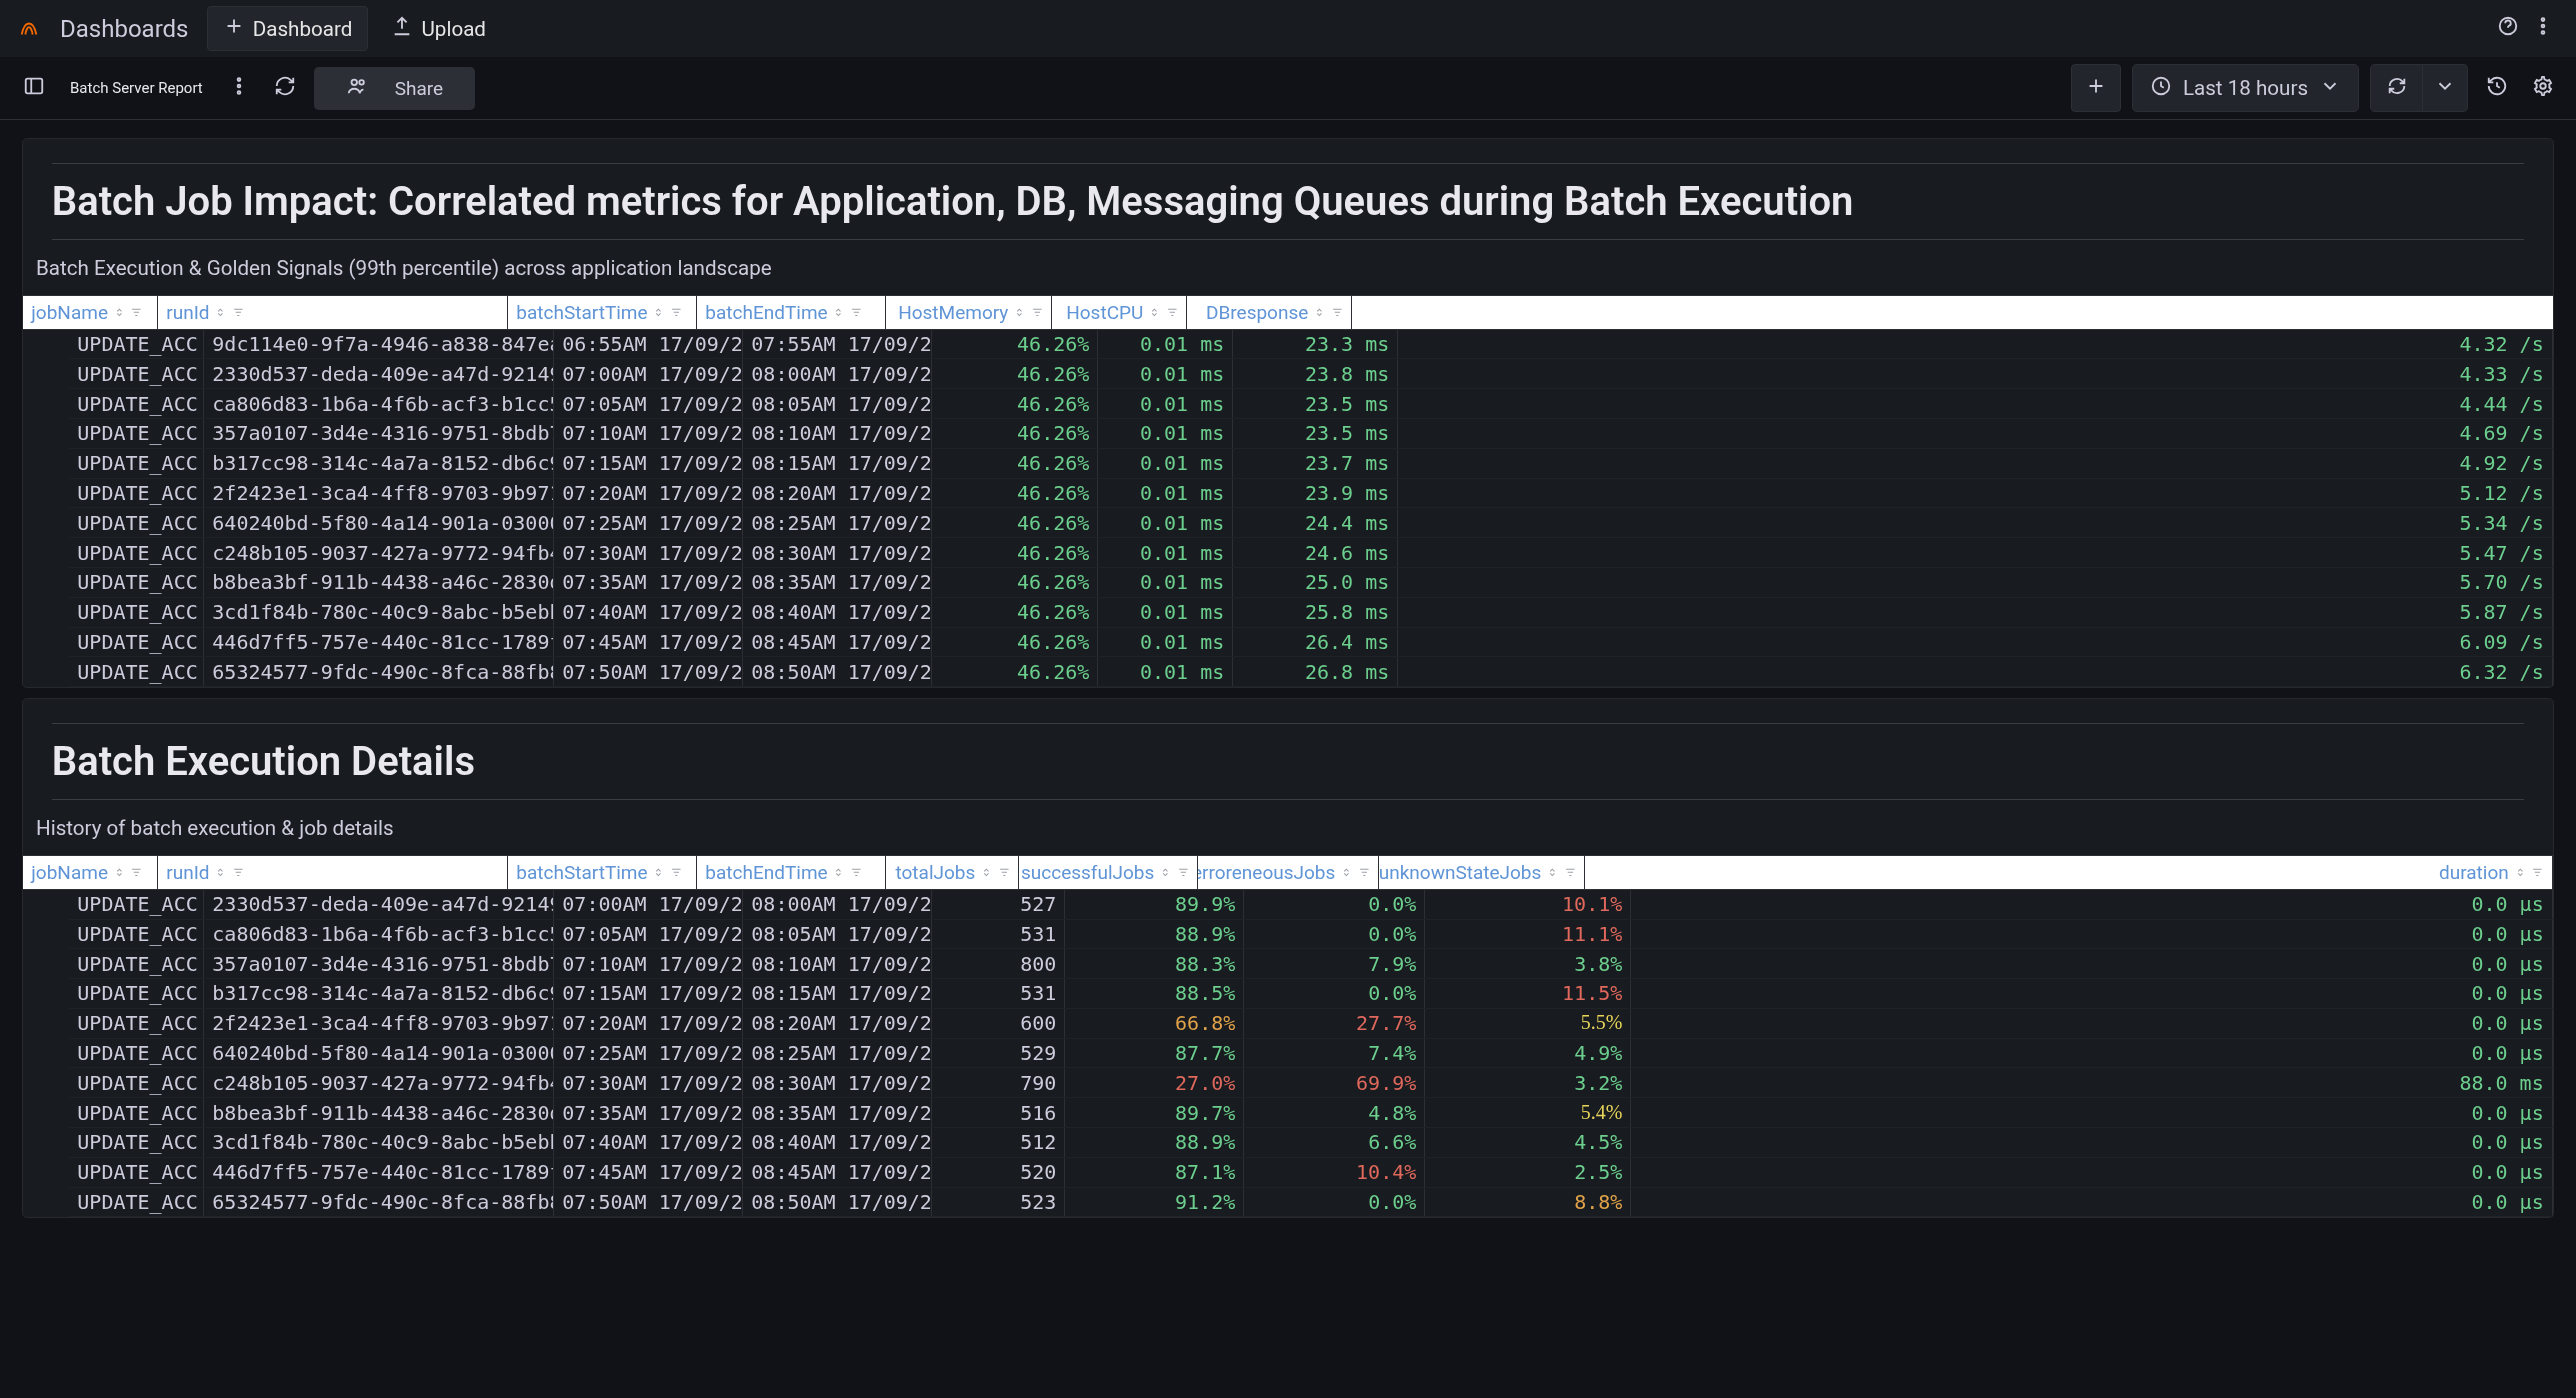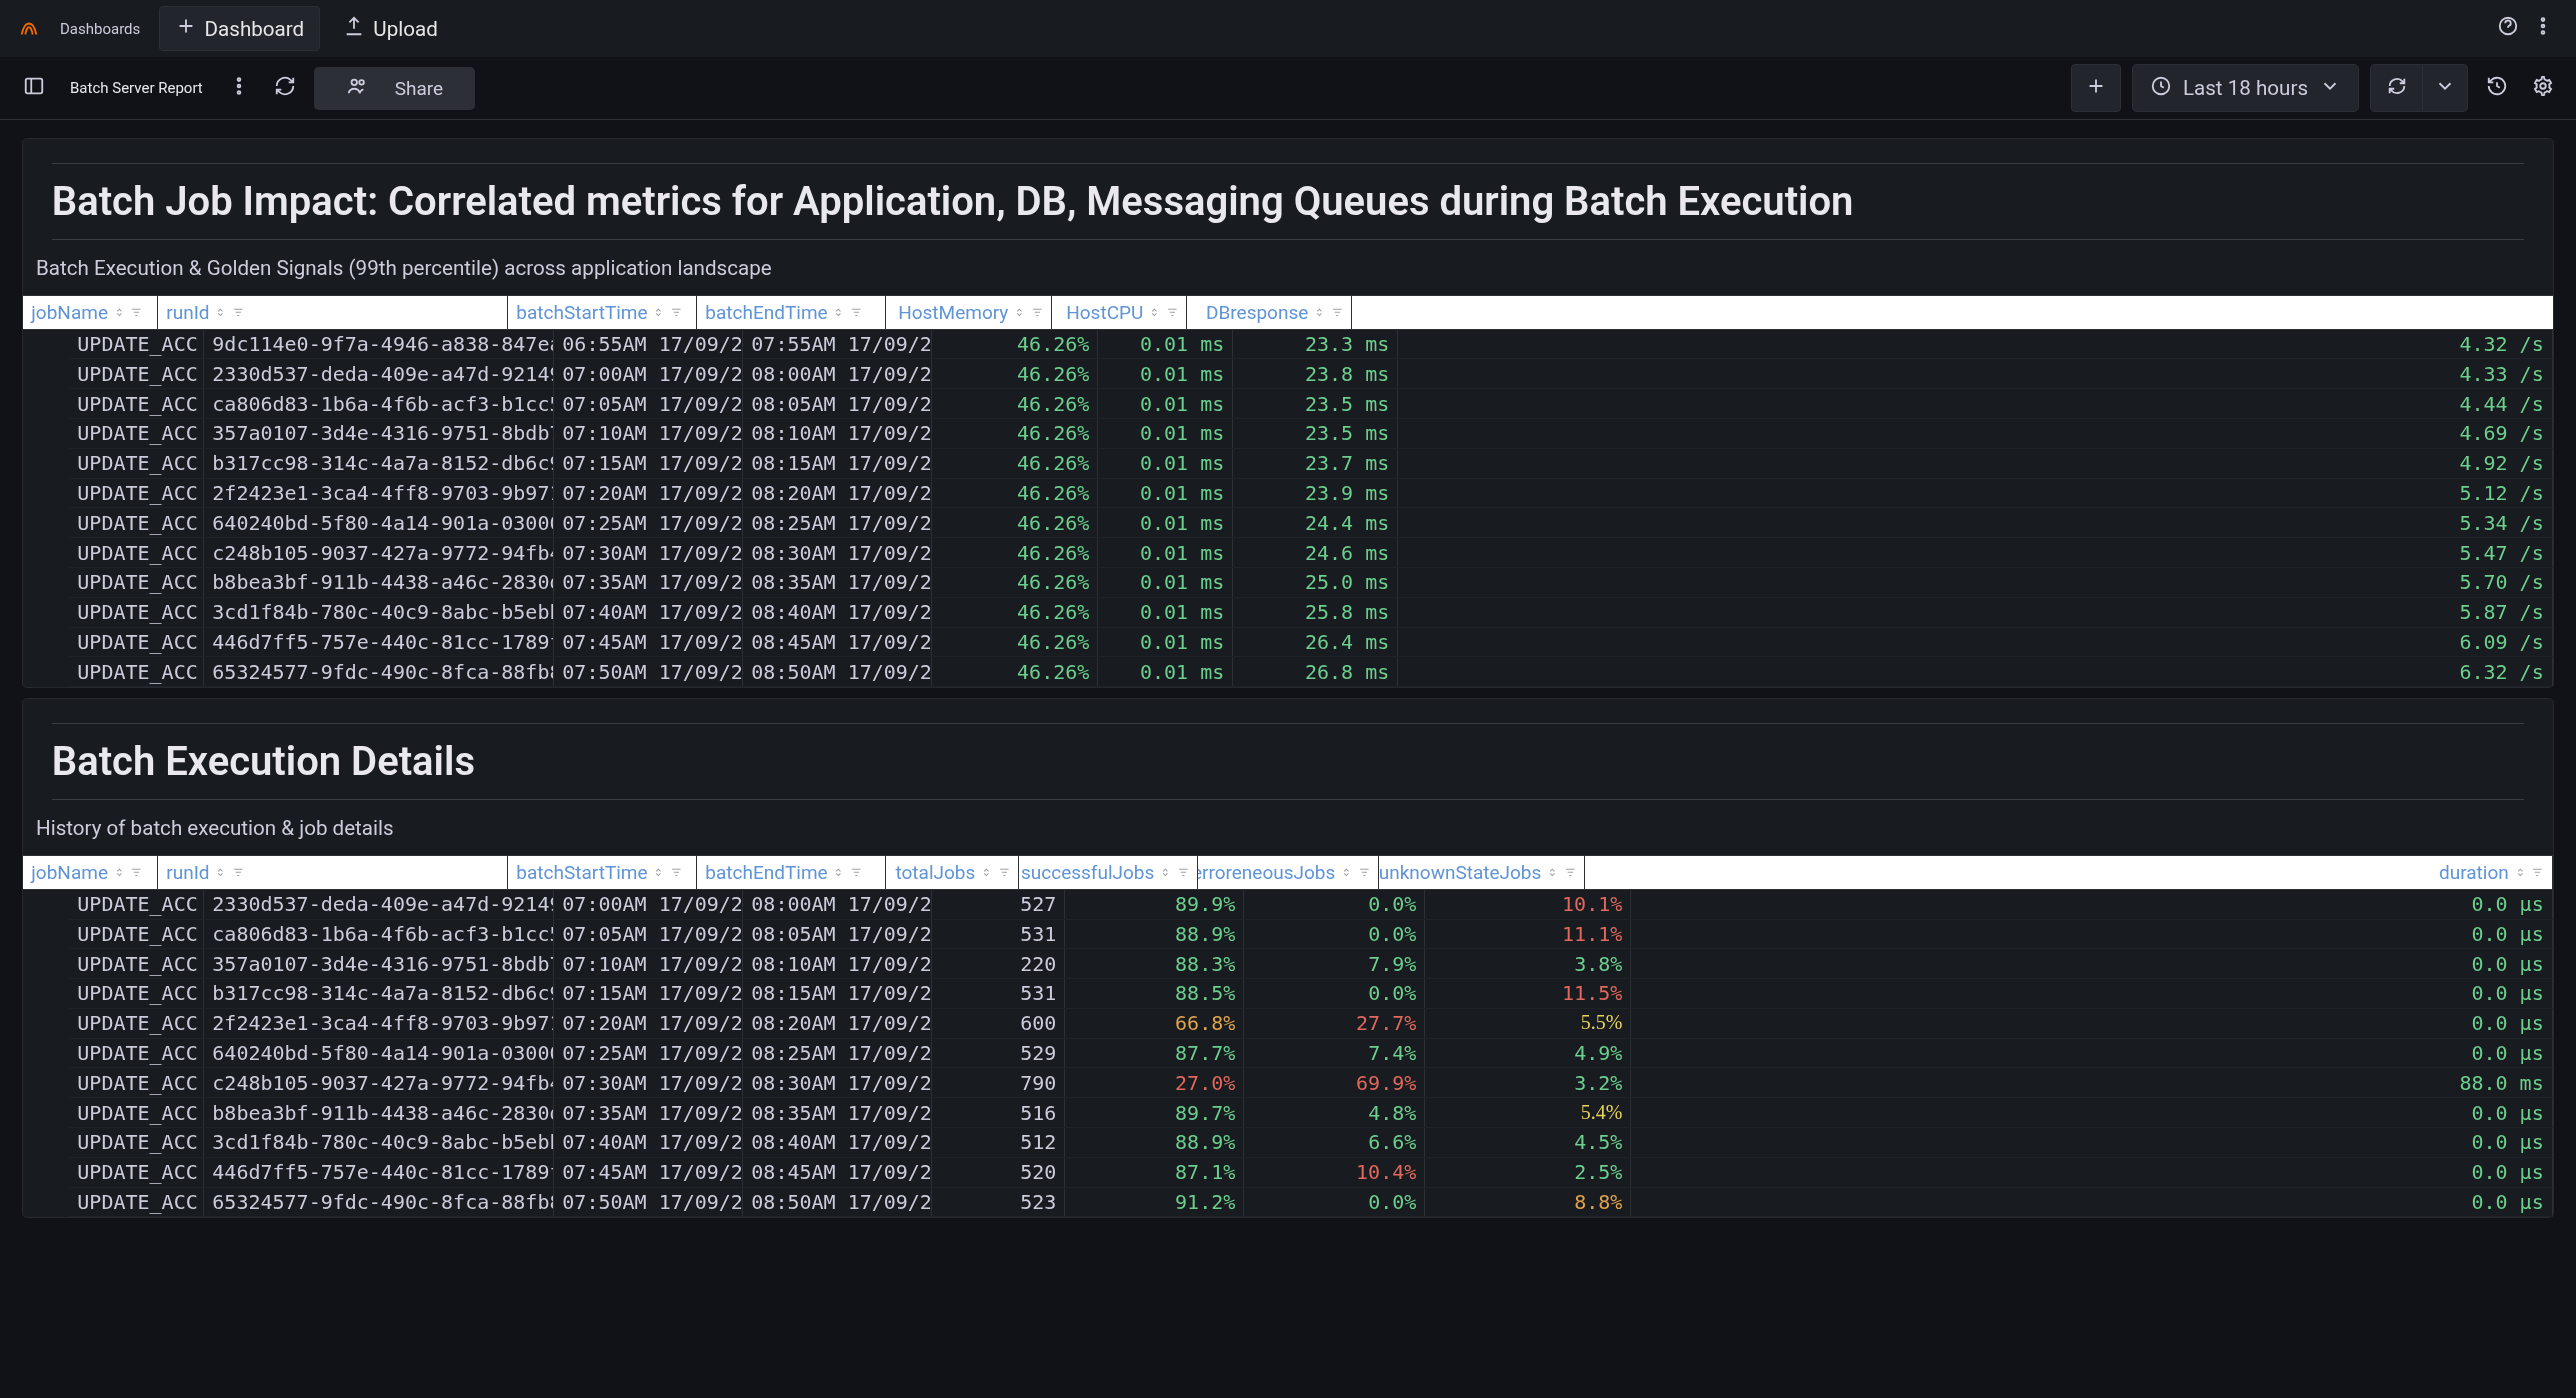--- a/index.html
+++ b/index.html
@@ -14,21 +14,21 @@
   }
   .topbar {
     display: flex;
     align-items: center;
     height: 57px;
     padding: 0 16px;
     background: #181b1f;
   }
   .topbar .left { display: flex; align-items: center; gap: 9.5px; }
   .logo { width: 25px; height: 25px; display:flex; align-items:center; justify-content:center; }
-  .nav-link { color: #ccccdc; padding: 6.3px 9.5px; font-size: 15px; cursor:pointer; }
+  .nav-link { color: #ccccdc; padding: 6.3px 9.5px; font-size: 24px; cursor:pointer; }
   .btn-group { display:flex; align-items:center; gap: 9.5px; }
   .btn {
     display:flex; align-items:center; gap: 8px;
     padding: 8px 14.3px; border-radius: 4px;
     background: #22252b; color:#e6e6e6; font-size:20.6px;
     cursor:pointer; border:0.8px solid #2c3034;
   }
   .btn.subtle { background: transparent; border:none; }
   .spacer { flex:1; }
   .icon-btn { width:35px; height:35px; display:flex; align-items:center; justify-content:center; border-radius:4.8px; cursor:pointer; }
@@ -603,21 +603,21 @@
     <div class="g-cell col5 right c-green">88.9%</div>
     <div class="g-cell col6 right c-green">0.0%</div>
     <div class="g-cell col7 right c-red">11.1%</div>
     <div class="g-cell col8 right c-green">0.0 µs</div>
   </div>
           <div class="grid-row">
     <div class="g-cell col0">UPDATE_ACC</div>
     <div class="g-cell col1">357a0107-3d4e-4316-9751-8bdb730fefad</div>
     <div class="g-cell col2">07:10AM 17/09/2024</div>
     <div class="g-cell col3">08:10AM 17/09/2024</div>
-    <div class="g-cell col4 right">220</div>
+    <div class="g-cell col4 right">800</div>
     <div class="g-cell col5 right c-green">88.3%</div>
     <div class="g-cell col6 right c-green">7.9%</div>
     <div class="g-cell col7 right c-green">3.8%</div>
     <div class="g-cell col8 right c-green">0.0 µs</div>
   </div>
           <div class="grid-row">
     <div class="g-cell col0">UPDATE_ACC</div>
     <div class="g-cell col1">b317cc98-314c-4a7a-8152-db6c935cf81b</div>
     <div class="g-cell col2">07:15AM 17/09/2024</div>
     <div class="g-cell col3">08:15AM 17/09/2024</div>

